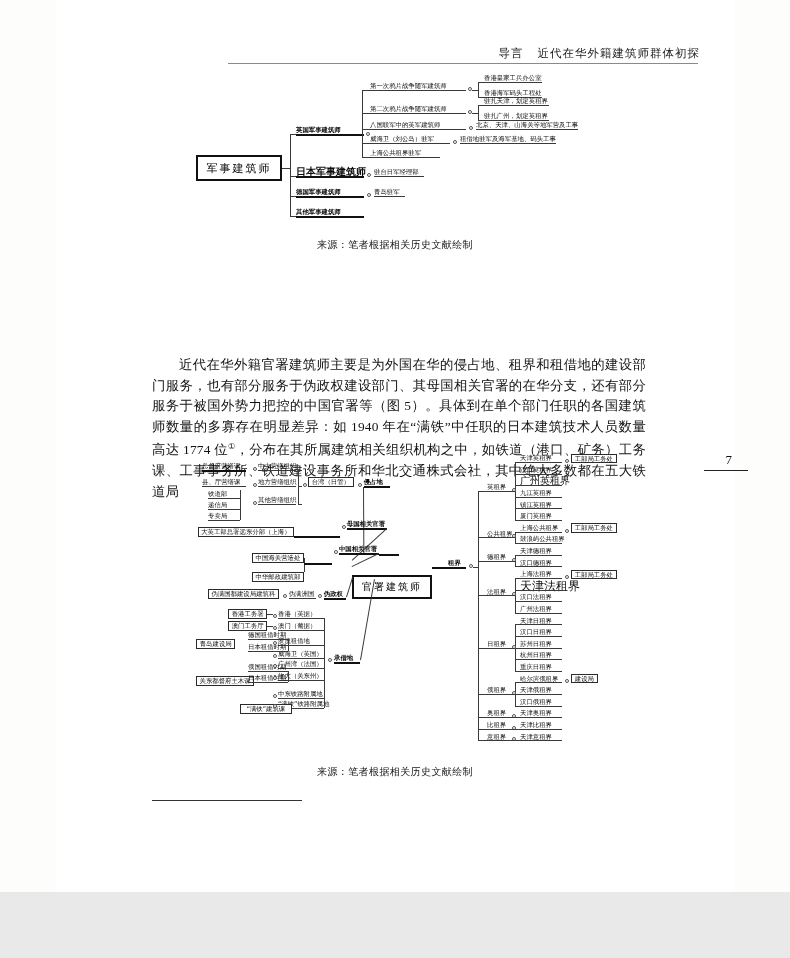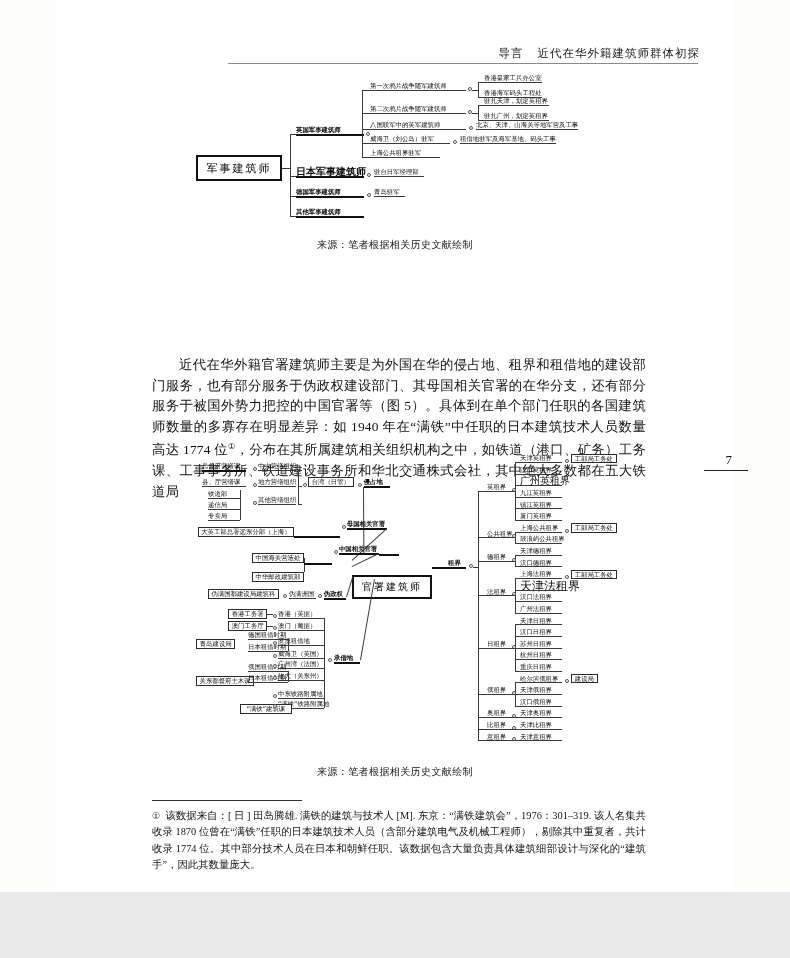--- a/index.html
+++ b/index.html
@@ -382,16 +382,13 @@
       <div class="nd b" style="left:334px;top:214.1px;font-size:6.4px;">承借地</div>
       <div class="ul th" style="left:334px;top:222px;width:26px;"></div>
       <div class="diag" style="left:360px;top:220px;width:82.20097323024831px;transform:rotate(-80.19390724010292deg);"></div>
       <div class="ul" style="left:267.36px;top:174px;width:6px;"></div>
       <div class="ul" style="left:267.36px;top:186px;width:6px;"></div>
     </div>
 
   <div class="cap" style="top:765px;font-size:10px;">来源：笔者根据相关历史文献绘制</div>
 
   <div class="fnrule"></div>
-  <div class="fn">
-    <span class="marker">①</span>&nbsp;&nbsp;<span>该数据来自：[ 日 ] 田岛腾雄. 满铁的建筑与技术人 [M]. 东京：“满铁建筑会”，1976：301–319. 该人名集共收录 1870 位曾在“满铁”任职的日本建筑技术人员（含部分建筑电气及机械工程师），剔除其中重复者，共计收录 1774 位。其中部分技术人员在日本和朝鲜任职。该数据包含大量负责具体建筑细部设计与深化的“建筑手”，因此其数量庞大。</span>
-  </div>
 </div>
 
 </body></html>

